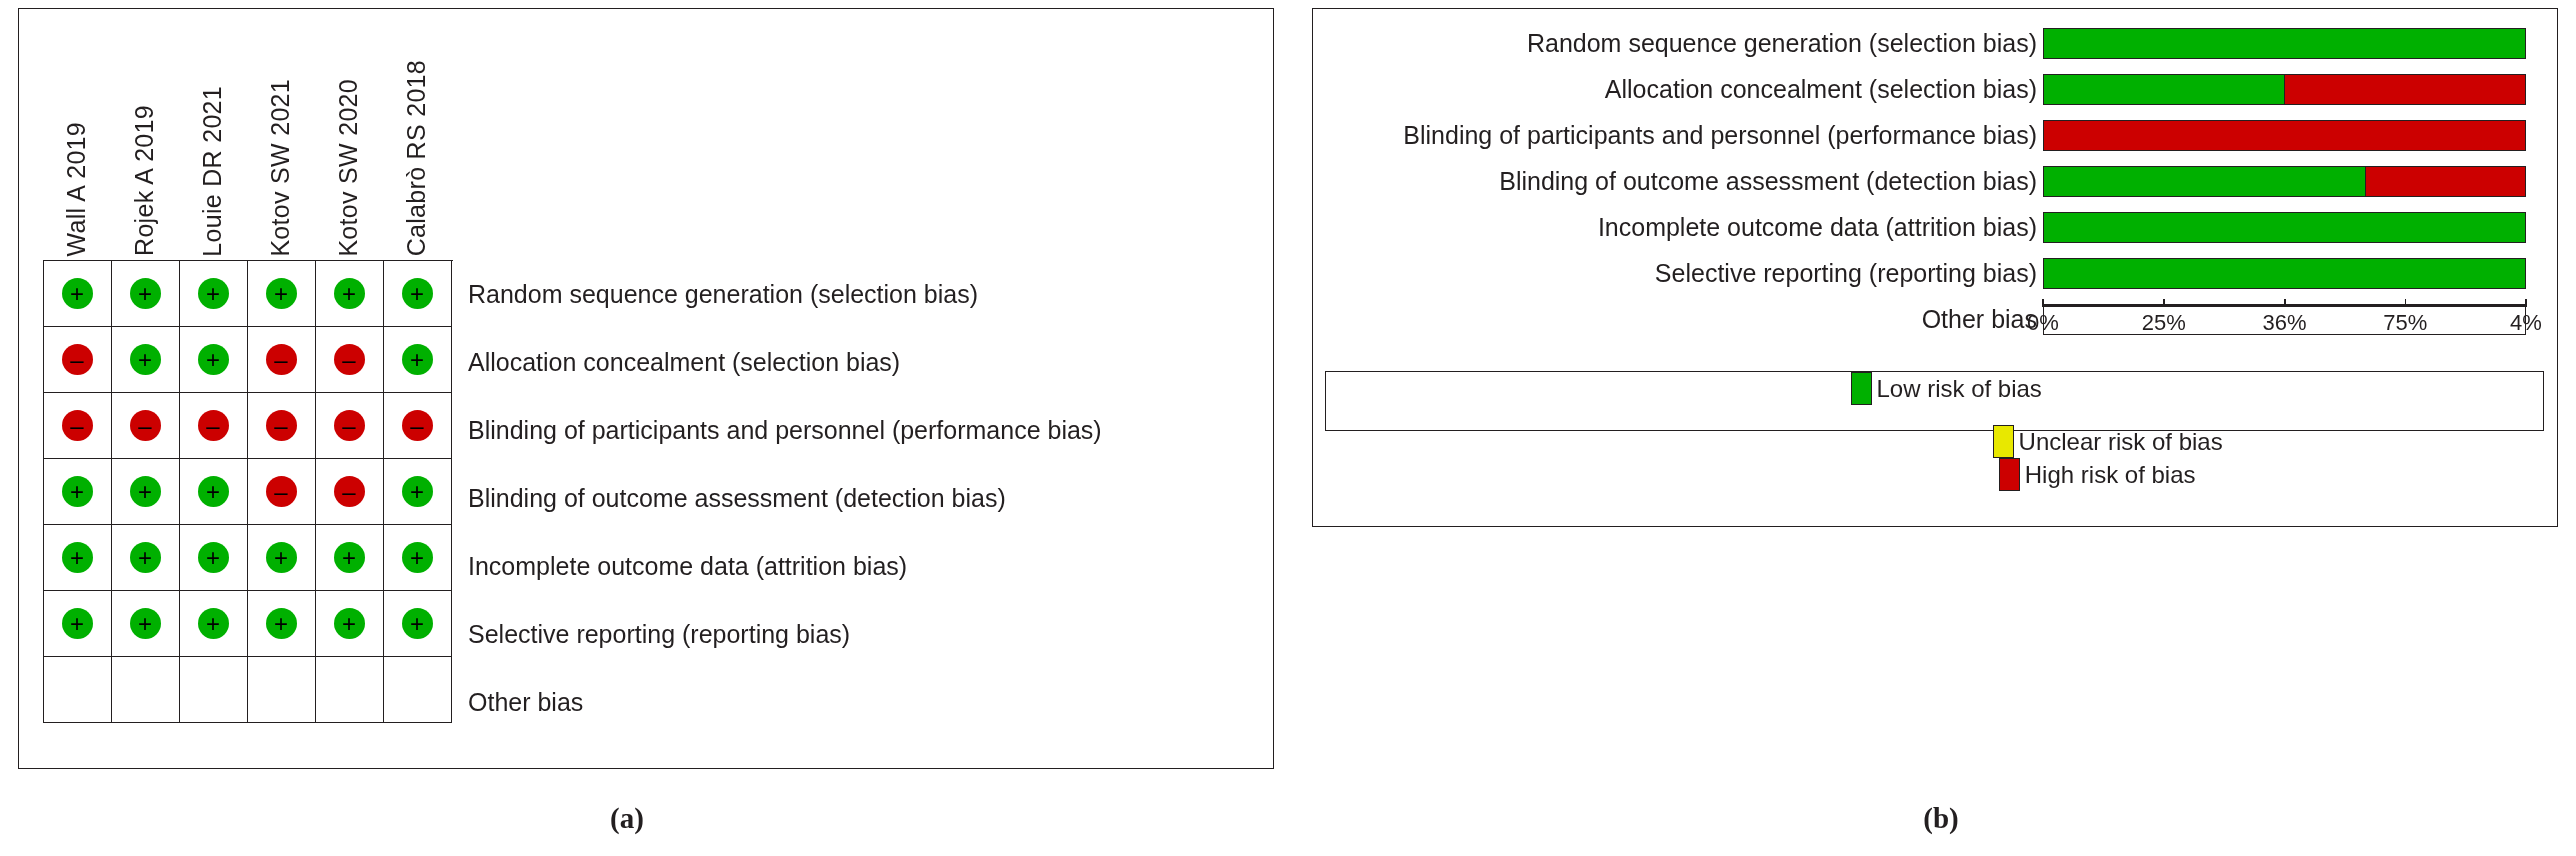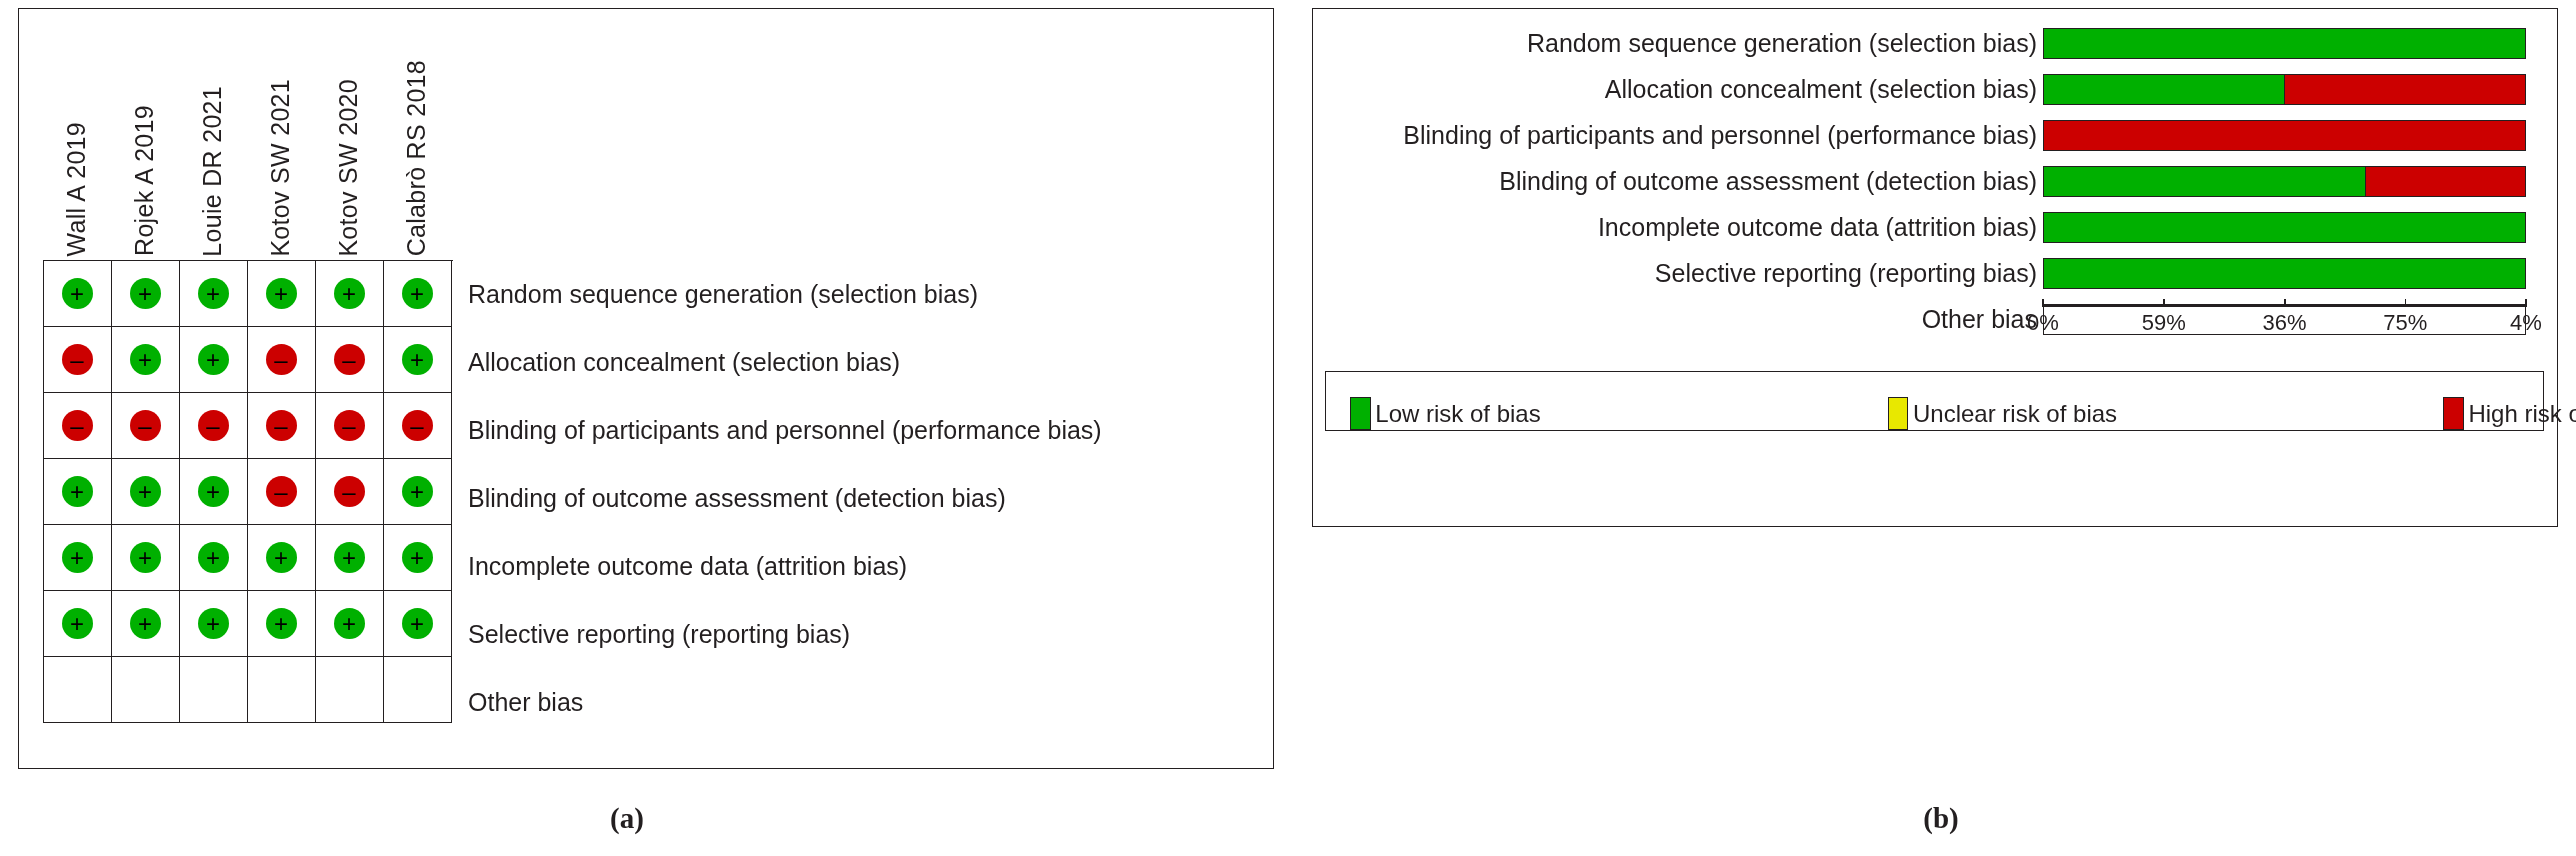--- a/index.html
+++ b/index.html
@@ -171,41 +171,42 @@
   }
 
   
   #legend {
     position: absolute;
     left: 12px; top: 362px;
     width: 1219px;
     height: 60px;
     border: 1.8px solid #231f20;
     display: flex;
-    align-items: flex-end;
+    align-items: center;
     background: #fff;
+    flex-direction: column;
   }
   .legend-item {
     display: flex;
     align-items: center;
     font-size: 24px;
     color: #231f20;
     white-space: nowrap;
   }
   .legend-swatch {
     width: 20.5px; height: 33px;
     border: 1.8px solid #231f20;
     margin-right: 4.8px;
     flex: 0 0 auto;
   }
   .legend-swatch.low     { background: #00b000; }
   .legend-swatch.unclear { background: #e8e800; }
   .legend-swatch.high    { background: #cc0000; }
   #legend-item-0 { margin-left: 24px; }
-  #legend-item-1 { margin-left: 347px; }
+  #legend-item-1 { margin-left: 347px; margin-top: 20px; }
   #legend-item-2 { margin-left: 326px; }
 
   
   .caption {
     position: absolute;
     font-size: 29px;
     font-weight: bold;
     color: #231f20;
     font-family: "Liberation Serif", serif;
   }
@@ -443,21 +444,21 @@
             <div class="bar-label">Other bias</div>
             <div class="bar-track"></div>
           </div>
         </div>
 
       <div id="x-axis">
         <div id="x-axis-line"></div>
       <div class="x-tick" style="left: calc(0% - 0.6px);"></div>
           <div class="x-label" style="left: 0%;">0%</div>
           <div class="x-tick" style="left: calc(25% - 0.6px);"></div>
-          <div class="x-label" style="left: 25%;">59%</div>
+          <div class="x-label" style="left: 25%;">25%</div>
           <div class="x-tick" style="left: calc(50% - 0.6px);"></div>
           <div class="x-label" style="left: 50%;">36%</div>
           <div class="x-tick" style="left: calc(75% - 0.6px);"></div>
           <div class="x-label" style="left: 75%; text-align: center;">75%</div>
           <div class="x-tick" style="left: calc(100% - 0.6px);"></div>
           <div class="x-label" style="left: 100%;">4%</div>
         </div>
 
       <div id="legend">
           <div class="legend-item" id="legend-item-0">

